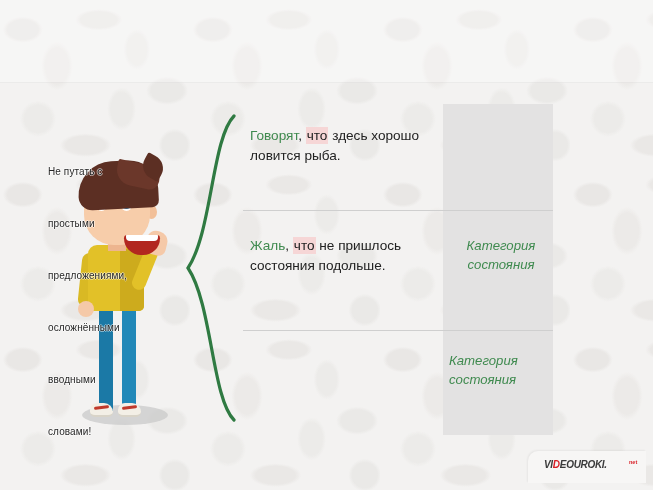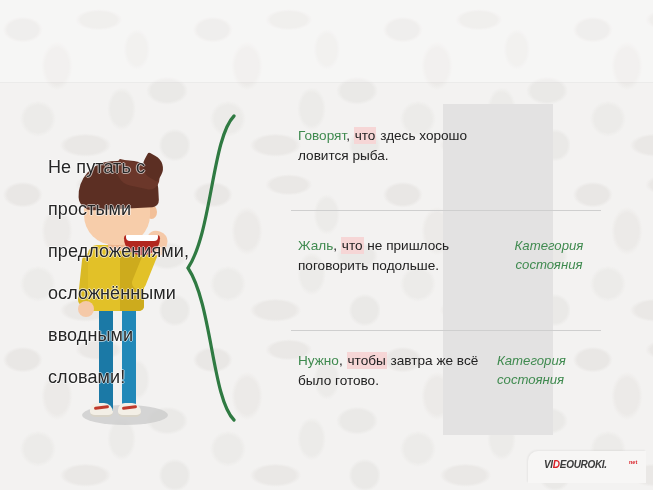--- a/index.html
+++ b/index.html
@@ -235,41 +235,41 @@
     background: #ffffff;
     border-radius: 0 0 4px 4px;
   }
 
   
   #left-caption {
     position: absolute;
     left: 48px; top: 146px;
     width: 150px;
     color: #262626;
-    font-size: 18px;
-    line-height: 42px;
+    font-size: 10px;
+    line-height: 52px;
     letter-spacing: .1px;
     white-space: pre-line;
     text-shadow:
       1px 0 0 rgba(255,255,255,.55), -1px 0 0 rgba(255,255,255,.55),
       0 1px 0 rgba(255,255,255,.55), 0 -1px 0 rgba(255,255,255,.55);
   }
 
   
   #brace {
     position: absolute;
     left: 182px; top: 112px;
     width: 58px; height: 312px;
   }
 
   
   #table {
     position: absolute;
     left: 243px; top: 105px;
-    width: 315px; height: 330px; margin-left: 48px;
+    width: 315px; height: 330px;
   }
   #gray-panel {
     position: absolute;
     left: 443px; top: 104px;
     width: 110px; height: 331px;
     background: #e3e2e2;
   }
   .row {
     position: absolute;
     left: 0;
@@ -398,27 +398,26 @@
   <div id="gray-panel"></div>
 
   <div id="table">
 
     <div class="row row-1">
       <div class="sentence"><span class="lead">Говорят</span><span>,</span> <span class="conj">что</span><span> здесь хорошо ловится рыба.</span></div>
     </div>
 
     <div class="row row-2">
       <div class="divider"></div>
-      <div class="sentence"><span class="lead">Жаль</span><span>,</span> <span class="conj">что</span><span> не пришлось поговорить подольше.</span></div>
+      <div class="sentence"><span class="lead">Жаль</span><span>,</span> <span class="conj">что</span><span> не пришлось состояния подольше.</span></div>
       <div class="tag">Категория состояния</div>
     </div>
 
     <div class="row row-3">
       <div class="divider"></div>
-      <div class="sentence"><span class="lead">Нужно</span><span>,</span> <span class="conj">чтобы</span><span> завтра же всё было готово.</span></div>
       <div class="tag">Категория состояния</div>
     </div>
 
   </div>
 
   <div id="logo">
     <div id="logo-text"><span>VI</span><span class="red">D</span><span>EOUROKI.</span></div>
     <div id="logo-suffix">net</div>
   </div>
 

